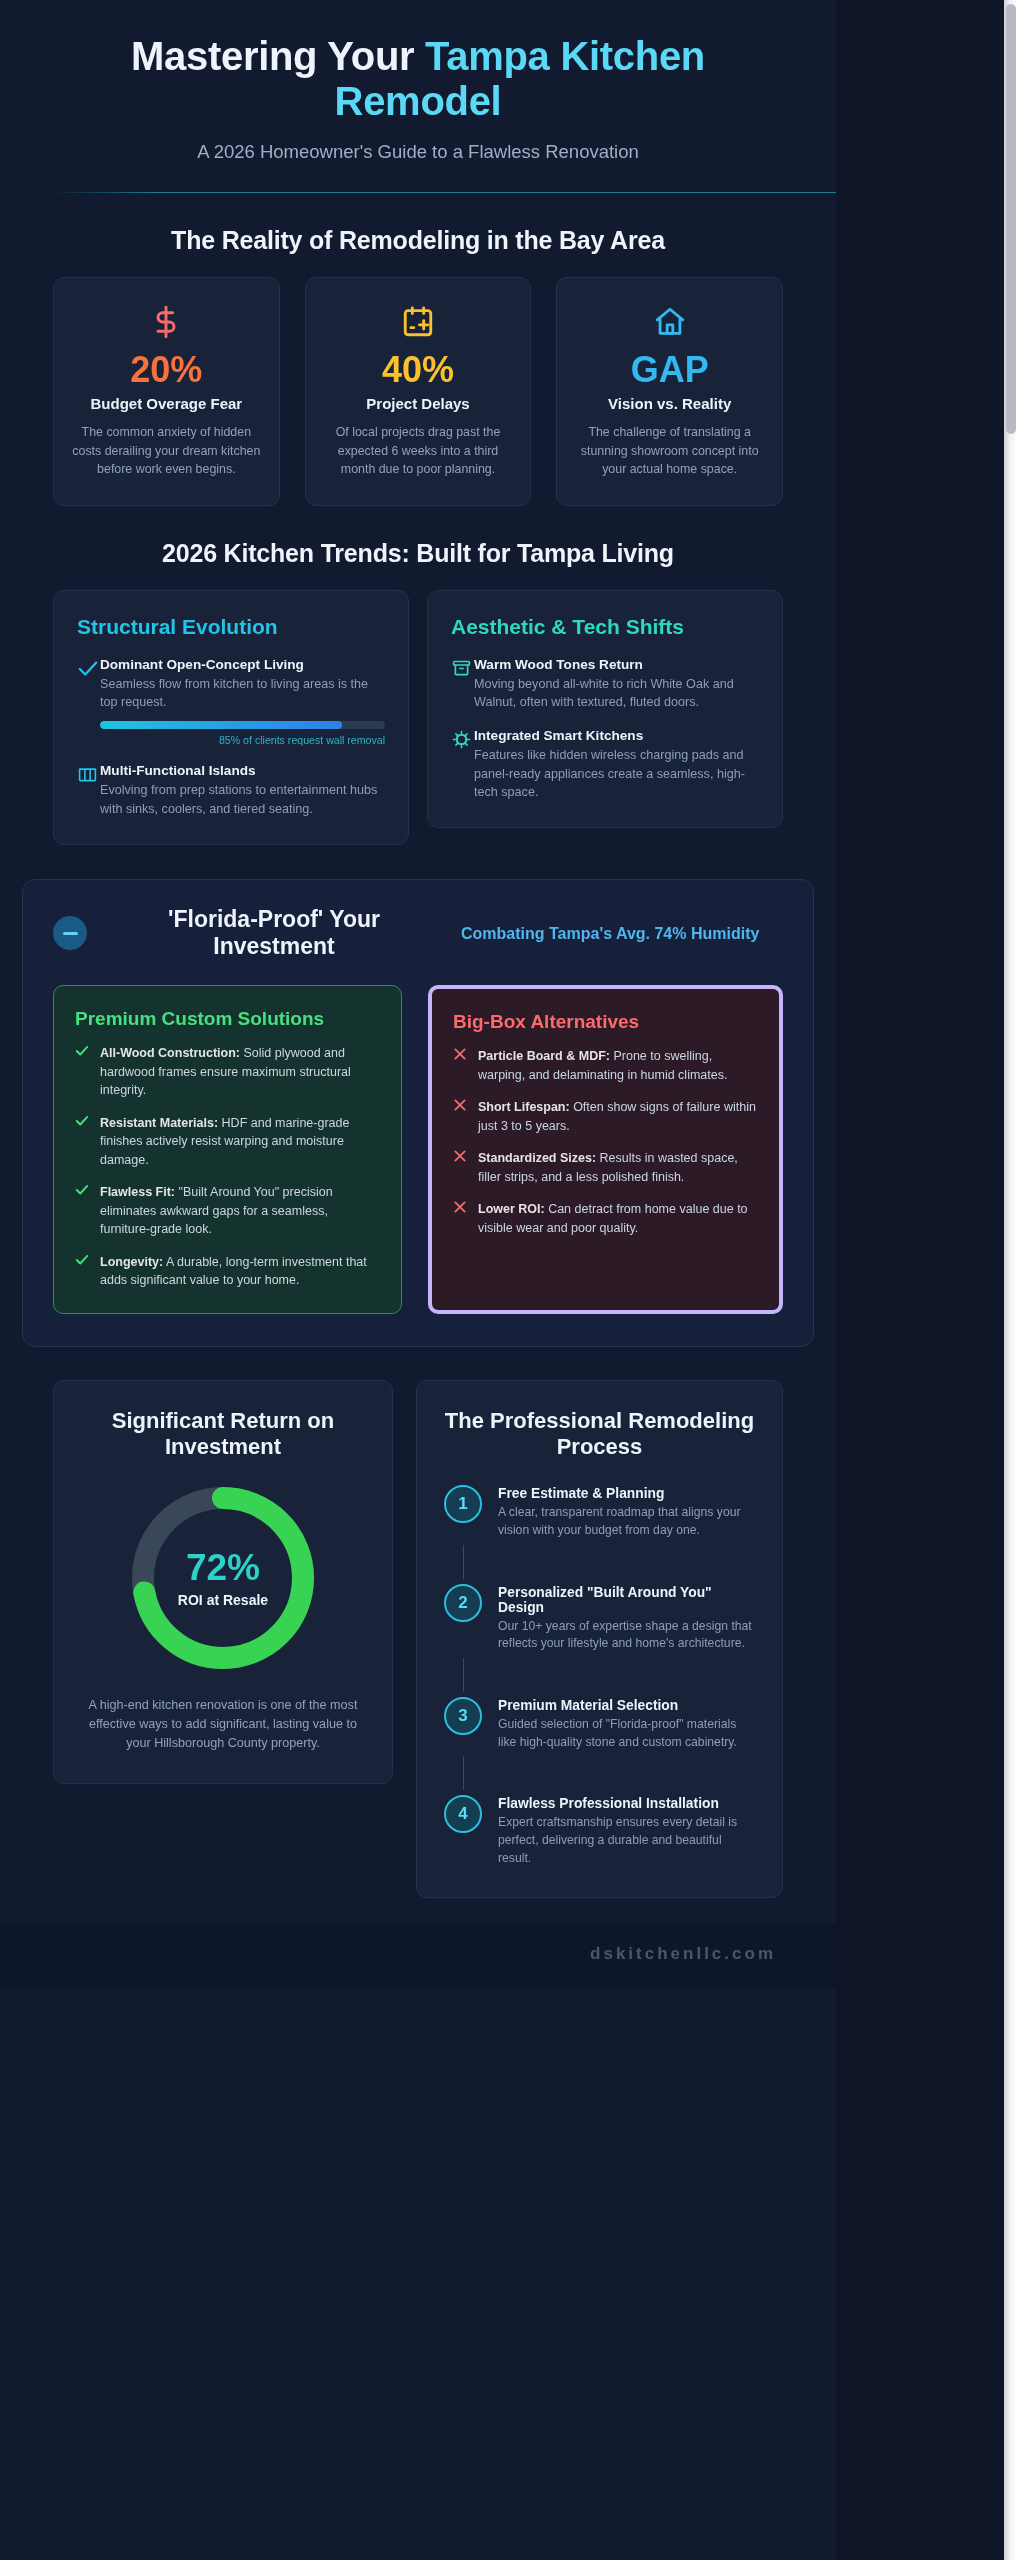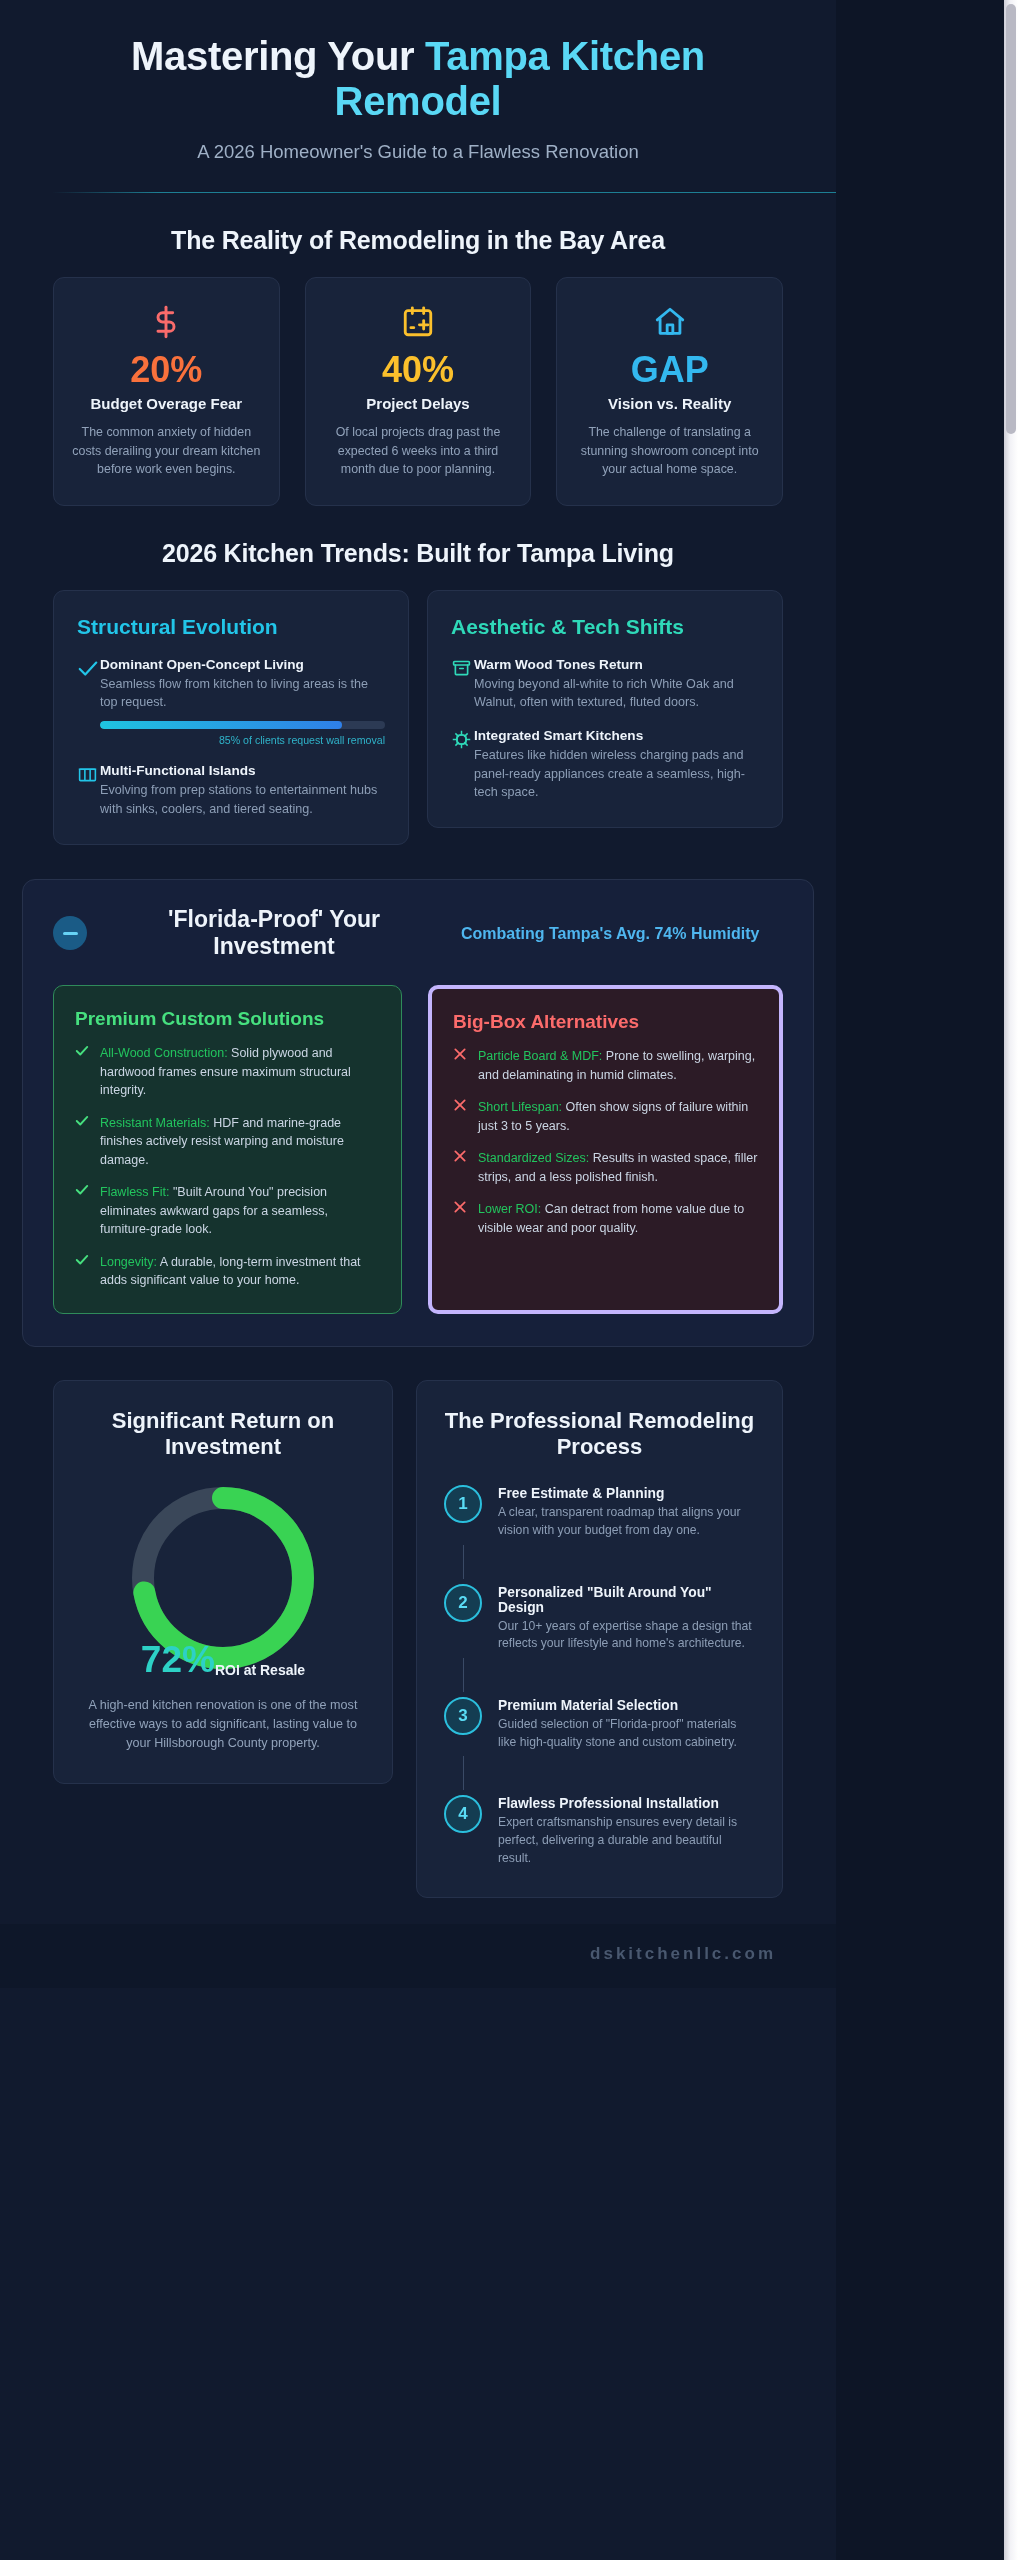--- a/index.html
+++ b/index.html
@@ -229,21 +229,21 @@
   .cmp-item:last-child { margin-bottom: 0; }
   .cmp-mark { flex: 0 0 14px; font-size: 14px; font-weight: 700; line-height: 1.35; }
   .cmp-card.good .cmp-mark { color: #46e07f; }
   .cmp-card.bad .cmp-mark { color: #fc6b6b; }
   .cmp-text {
     flex: 1;
     font-size: 12.5px;
     line-height: 1.48;
     color: #cbd6e4;
   }
-  .cmp-text b { color: #22c55e; font-weight: 400; }
+  .cmp-text b { color: #e5e5e5; font-weight: 700; }
 
   
   .bottom-row {
     display: flex;
     gap: 23px;
     padding: 0 53px;
     margin-top: 33px;
     align-items: flex-start;
   }
   .roi-card {
@@ -262,22 +262,22 @@
     margin-bottom: 18px;
   }
   .donut-wrap {
     width: 200px; height: 200px;
     margin: 0 auto 18px auto;
     position: relative;
   }
   .donut-center {
     position: absolute;
     top: 0; left: 0; right: 0; bottom: 0;
-    display: flex; 
-    align-items: flex-end; justify-content: center;
+    display: flex; flex-direction: column;
+    align-items: center; justify-content: center;
   }
   .donut-val {
     font-size: 37px;
     font-weight: 700;
     color: #2dd1c6;
     line-height: 1;
   }
   .donut-sub {
     margin-top: 6px;
     font-size: 14px;

